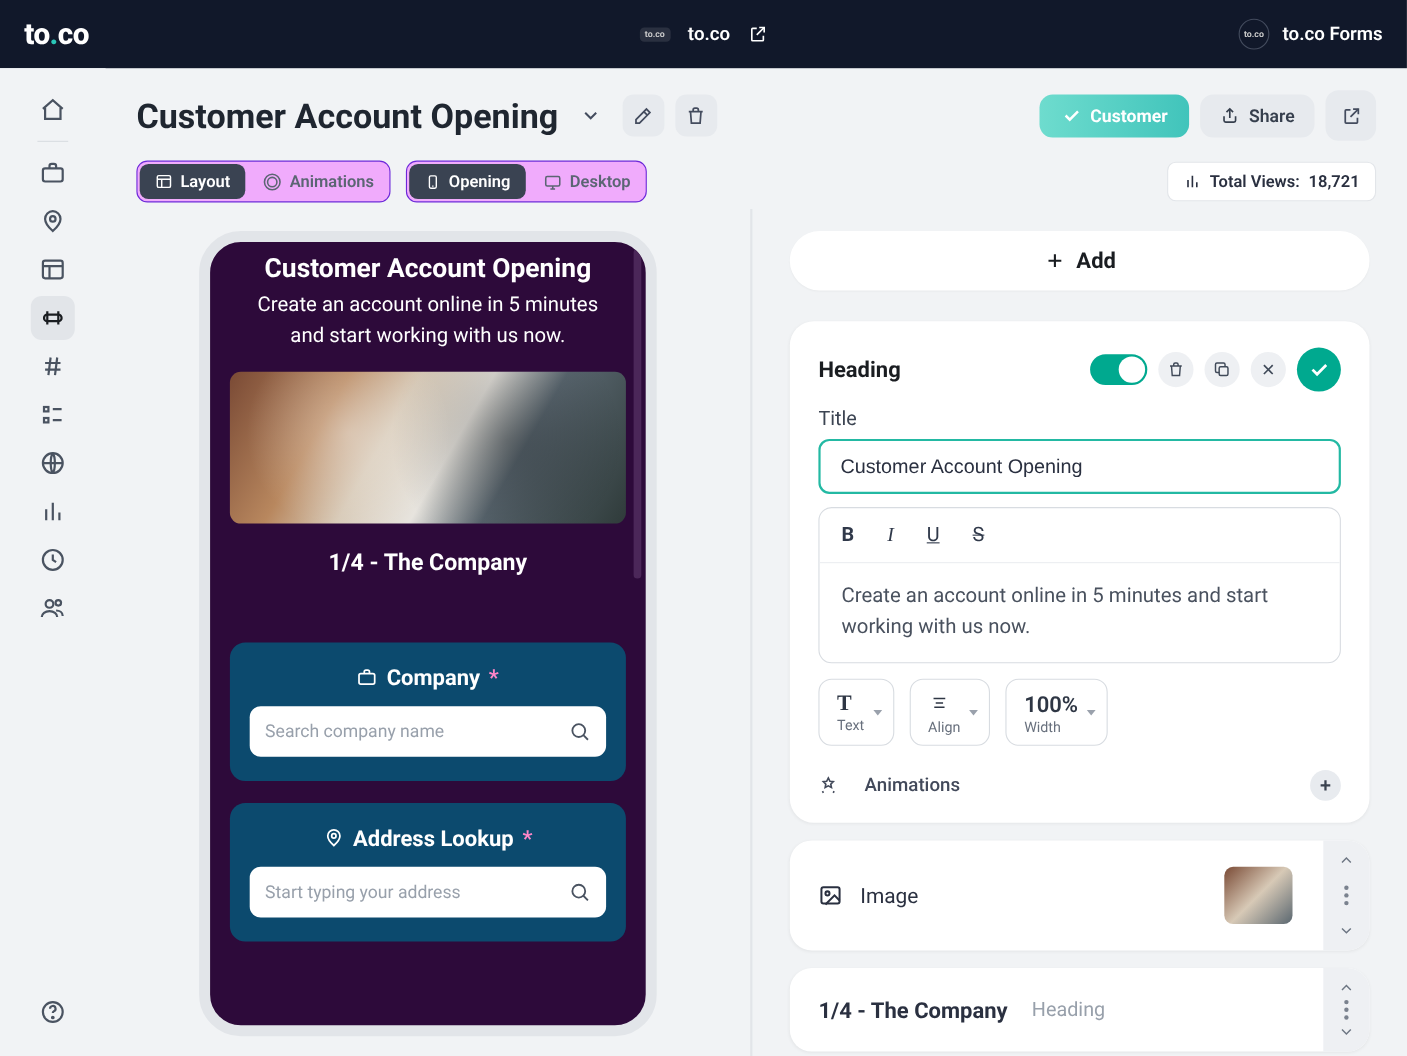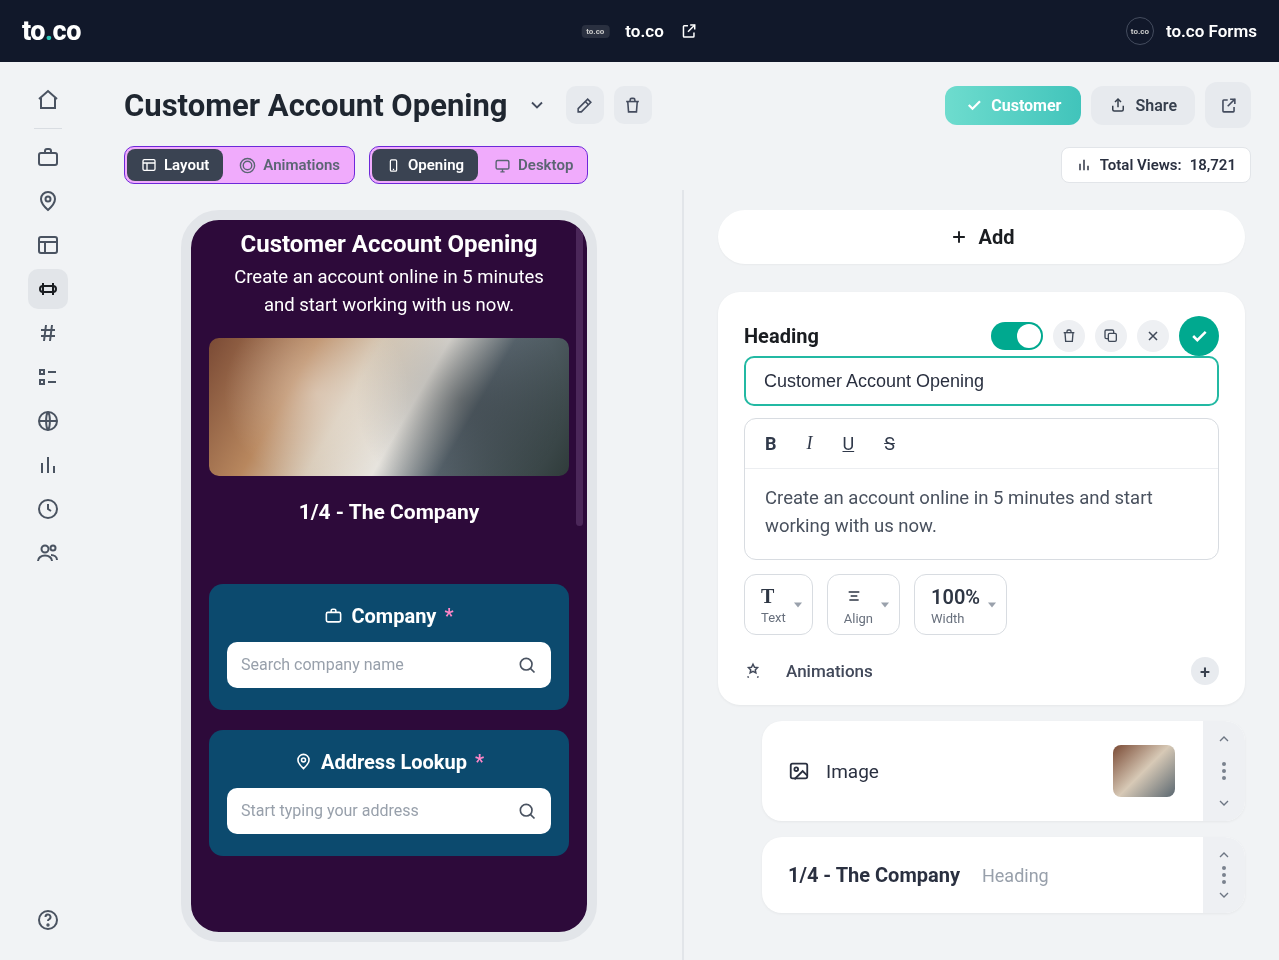--- a/index.html
+++ b/index.html
@@ -221,21 +221,21 @@
   .prop-row{display:flex;gap:14px;margin-top:14px;}
   .prop{border:1px solid #d8dce1;border-radius:12px;padding:10px 26px 8px 16px;position:relative;}
   .prop .picon{font-size:20px;color:#2e3644;}
   .prop .plabel{font-size:13px;color:#68707d;margin-top:2px;}
   .prop::after{content:"";position:absolute;right:10px;top:50%;width:0;height:0;border-left:4px solid transparent;border-right:4px solid transparent;border-top:5px solid #9aa1ac;transform:translateY(-50%);}
   .anim-row{display:flex;align-items:center;gap:24px;margin-top:22px;color:#42495a;font-size:17px;font-weight:500;}
   .anim-row .plusc{margin-left:auto;width:28px;height:28px;border-radius:50%;background:#e8ebef;display:flex;align-items:center;justify-content:center;color:#3a424f;font-size:18px;}
 
   .row-card{
     background:#fff;border-radius:20px;padding:24px 26px;display:flex;align-items:center;gap:16px;font-size:19px;color:#2a3040;
-    box-shadow:0 1px 3px rgba(0,0,0,.05); margin-bottom:16px; position:relative;margin-left:44px;
+    box-shadow:0 1px 3px rgba(0,0,0,.05); margin-bottom:16px; position:relative;
   }
   .row-card .thumb{
     margin-left:auto;width:62px;height:52px;border-radius:8px;
     background: linear-gradient(135deg,#7a4a35,#d7c9b6 50%,#5a6770);
   }
   .side-handle{
     position:absolute;right:0;top:0;bottom:0;width:42px;background:#eef0f3;border-radius:0 20px 20px 0;
     display:flex;flex-direction:column;align-items:center;justify-content:space-between;padding:10px 0;color:#6d7683;
   }
   .row-card.with-handle{padding-right:70px;}
@@ -520,20 +520,21 @@
               <svg width="16" height="16" viewBox="0 0 24 24" fill="none" stroke="currentColor" stroke-width="2.3">
                 <path d="M6 6l12 12M18 6L6 18"></path>
               </svg>
             </span>
           <span class="roundbtn ok">
               <svg width="20" height="20" viewBox="0 0 24 24" fill="none" stroke="currentColor" stroke-width="3">
                 <path d="M5 12l5 5L20 7"></path>
               </svg>
             </span>
         </div>
+        <div class="field-label">Title</div>
         <input class="title-input" value="Customer Account Opening" style="">
         <div class="rtbox">
           <div class="rt-toolbar">
             <span style="font-weight:700">B</span>
             <span style="font-style:italic;font-family:serif">I</span>
             <span style="text-decoration:underline">U</span>
             <span style="text-decoration:line-through">S</span>
           </div>
           <div class="rt-body">Create an account online in 5 minutes and start working with us now.</div>
         </div>

